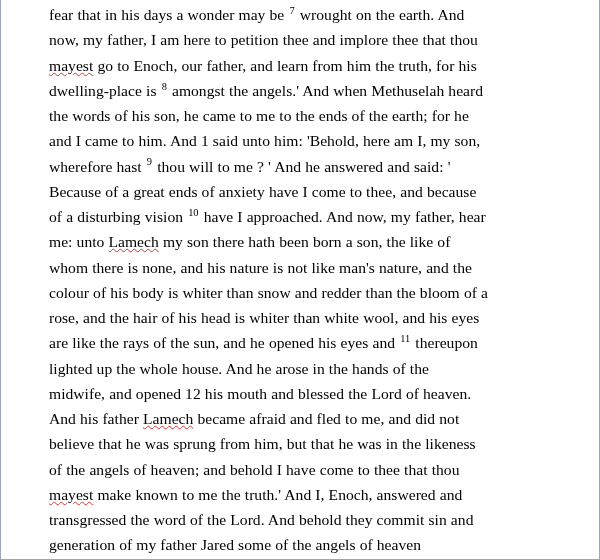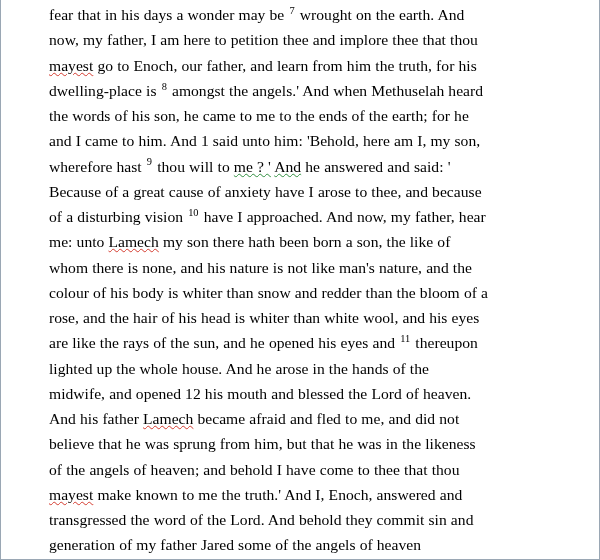--- a/index.html
+++ b/index.html
@@ -52,21 +52,20 @@
   .sp {
     text-decoration: underline;
     text-decoration-style: wavy;
     text-decoration-color: #d43b2f;
     text-decoration-thickness: 1px;
     text-underline-offset: 1px;
   }
 
   
   .gr {
-    text-decoration: underline;
     text-decoration-style: wavy;
     text-decoration-color: #2f8f3f;
     text-decoration-thickness: 1px;
     text-underline-offset: 1px;
     text-align: center;
   }
 </style>
 </head>
 <body>
 
@@ -81,21 +80,21 @@
 
     <p class="para"><span>dwelling-place is </span><span class="fn">8</span><span> amongst the angels.' And when Methuselah heard</span></p>
 
     <p class="para"><span>the words of his son, he came to me to the ends of the earth; for he</span></p>
 
 
     <p class="para"><span>and I came to him. And 1 said unto him: 'Behold, here am I, my son,</span></p>
 
     <p class="para"><span>wherefore hast </span><span class="fn">9</span><span> thou will to </span><span class="gr">me ? '</span><span> </span><span class="gr">And</span><span> he answered and said: '</span></p>
 
-    <p class="para"><span>Because of a great cause of anxiety have I arose to thee, and because</span></p>
+    <p class="para"><span>Because of a great ends of anxiety have I come to thee, and because</span></p>
 
     <p class="para"><span>of a disturbing vision </span><span class="fn">10</span><span> have I approached. And now, my father, hear</span></p>
 
     <p class="para"><span>me: unto </span><span class="sp">Lamech</span><span> my son there hath been born a son, the like of</span></p>
 
     <p class="para"><span>whom there is none, and his nature is not like man's nature, and the</span></p>
 
     <p class="para"><span>colour of his body is whiter than snow and redder than the bloom of a</span></p>
 
     <p class="para"><span>rose, and the hair of his head is whiter than white wool, and his eyes</span></p>

